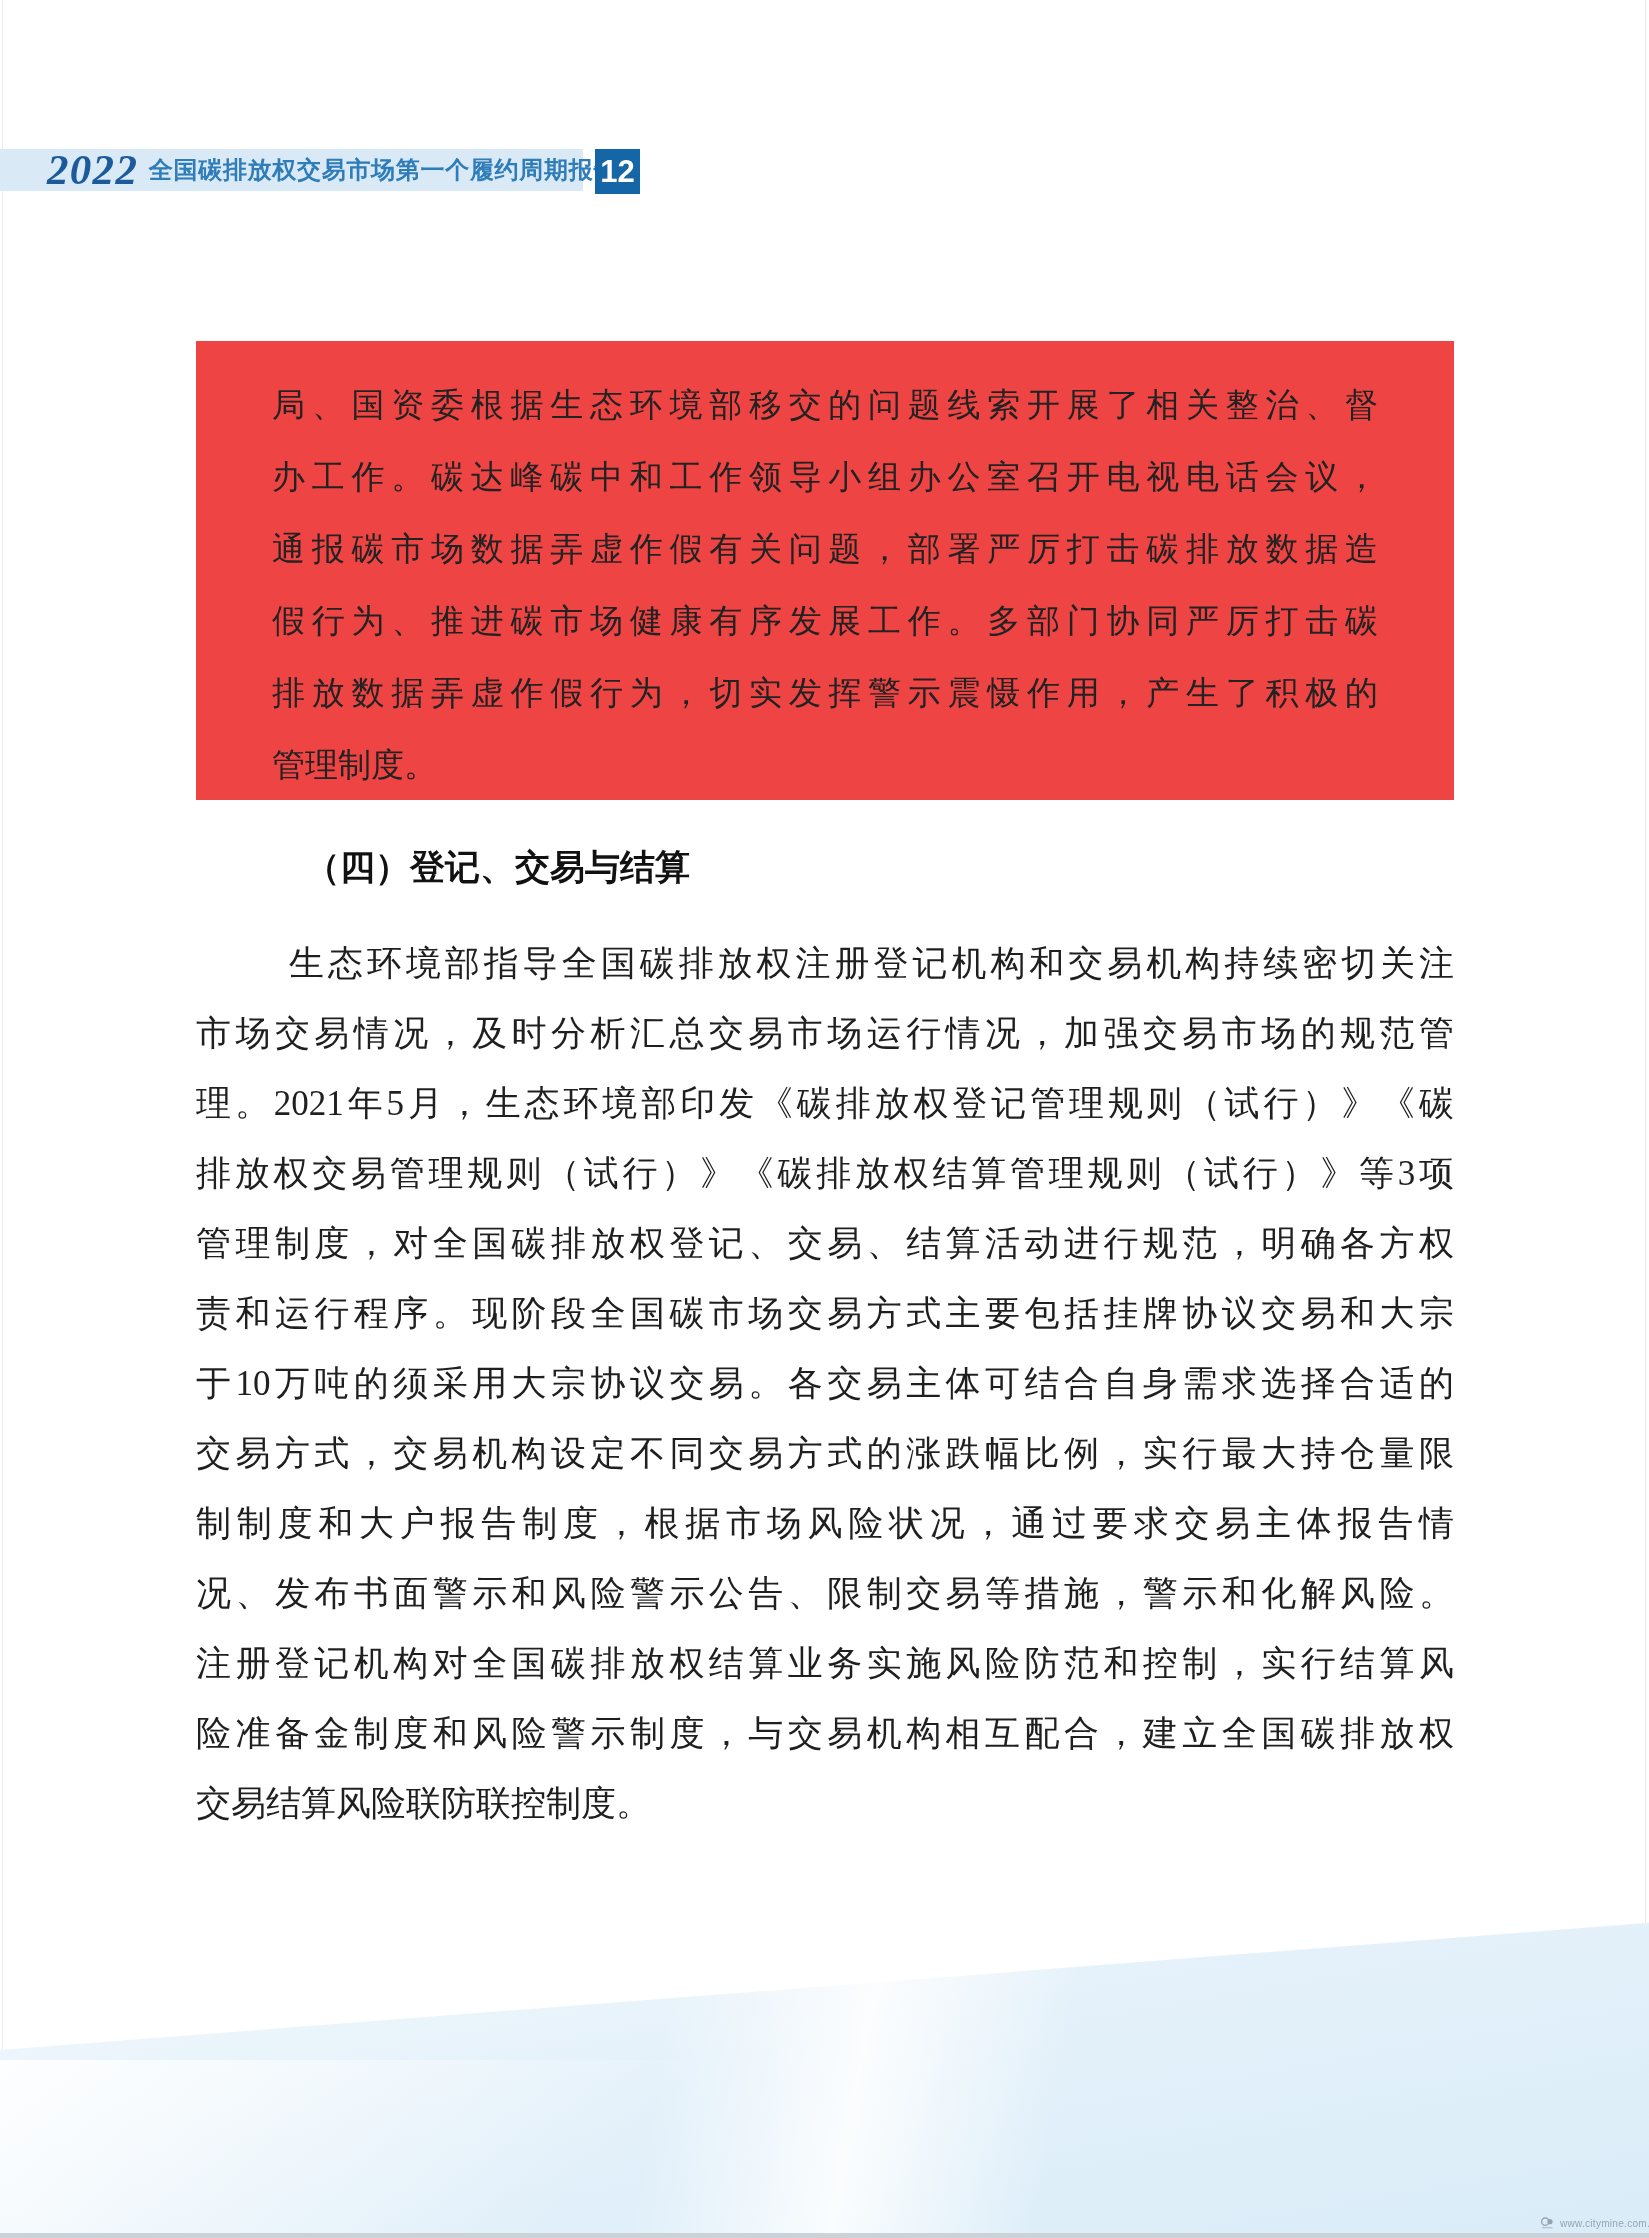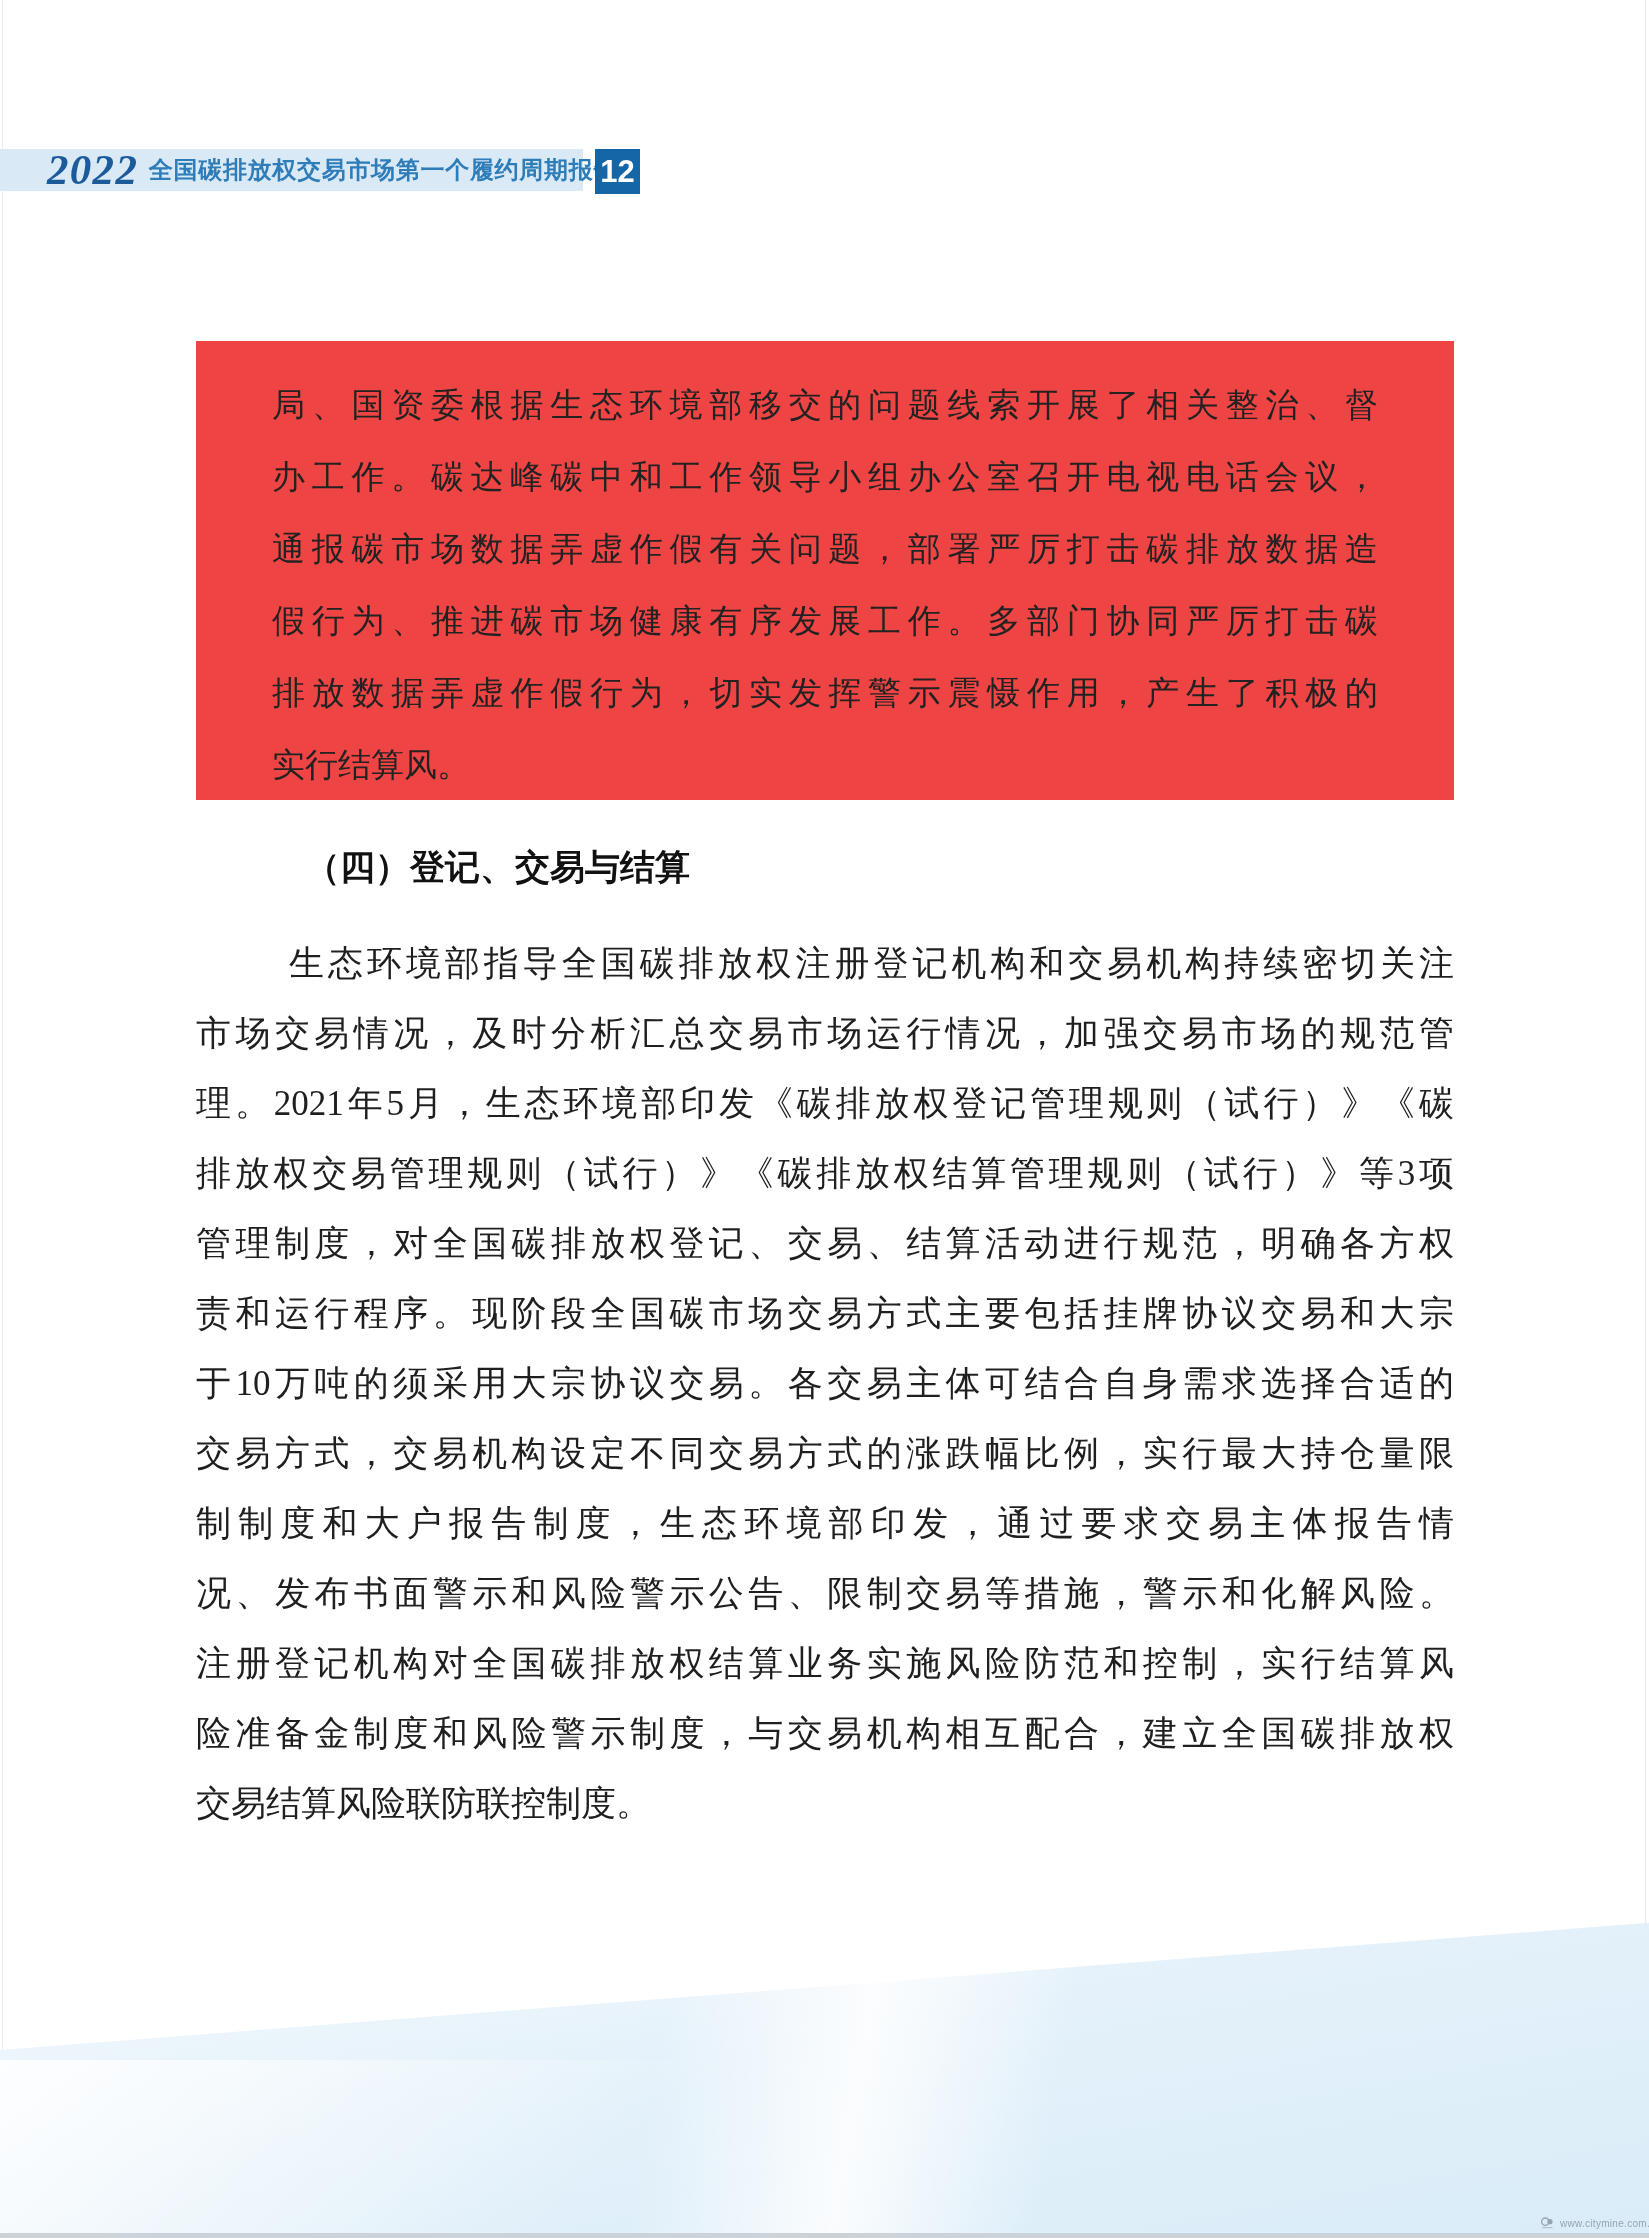--- a/index.html
+++ b/index.html
@@ -93,35 +93,35 @@
     <span class="header-title">全国碳排放权交易市场第一个履约周期报告</span>
   </div>
   <div class="page-badge">12</div>
 
   <div class="highlight-box">
     <div class="hl-line">局、国资委根据生态环境部移交的问题线索开展了相关整治、督</div>
     <div class="hl-line">办工作。碳达峰碳中和工作领导小组办公室召开电视电话会议，</div>
     <div class="hl-line">通报碳市场数据弄虚作假有关问题，部署严厉打击碳排放数据造</div>
     <div class="hl-line">假行为、推进碳市场健康有序发展工作。多部门协同严厉打击碳</div>
     <div class="hl-line">排放数据弄虚作假行为，切实发挥警示震慑作用，产生了积极的</div>
-    <div class="hl-line last">实行结算风。</div>
+    <div class="hl-line last">管理制度。</div>
   </div>
 
   <div class="section-heading">（四）登记、交易与结算</div>
 
   <div class="body-block">
     <div class="body-line first">生态环境部指导全国碳排放权注册登记机构和交易机构持续密切关注</div>
     <div class="body-line">市场交易情况，及时分析汇总交易市场运行情况，加强交易市场的规范管</div>
     <div class="body-line">理。2021年5月，生态环境部印发《碳排放权登记管理规则（试行）》《碳</div>
     <div class="body-line">排放权交易管理规则（试行）》《碳排放权结算管理规则（试行）》等3项</div>
     <div class="body-line">管理制度，对全国碳排放权登记、交易、结算活动进行规范，明确各方权</div>
     <div class="body-line">责和运行程序。现阶段全国碳市场交易方式主要包括挂牌协议交易和大宗</div>
     <div class="body-line">于10万吨的须采用大宗协议交易。各交易主体可结合自身需求选择合适的</div>
     <div class="body-line">交易方式，交易机构设定不同交易方式的涨跌幅比例，实行最大持仓量限</div>
-    <div class="body-line">制制度和大户报告制度，生态环境部印发，通过要求交易主体报告情</div>
+    <div class="body-line">制制度和大户报告制度，根据市场风险状况，通过要求交易主体报告情</div>
     <div class="body-line">况、发布书面警示和风险警示公告、限制交易等措施，警示和化解风险。</div>
     <div class="body-line">注册登记机构对全国碳排放权结算业务实施风险防范和控制，实行结算风</div>
     <div class="body-line">险准备金制度和风险警示制度，与交易机构相互配合，建立全国碳排放权</div>
     <div class="body-line last">交易结算风险联防联控制度。</div>
   </div>
 
   <div class="waves">
     <div class="wave-a"></div>
     <div class="wave-b"></div>
     <div class="wave-c"></div>

